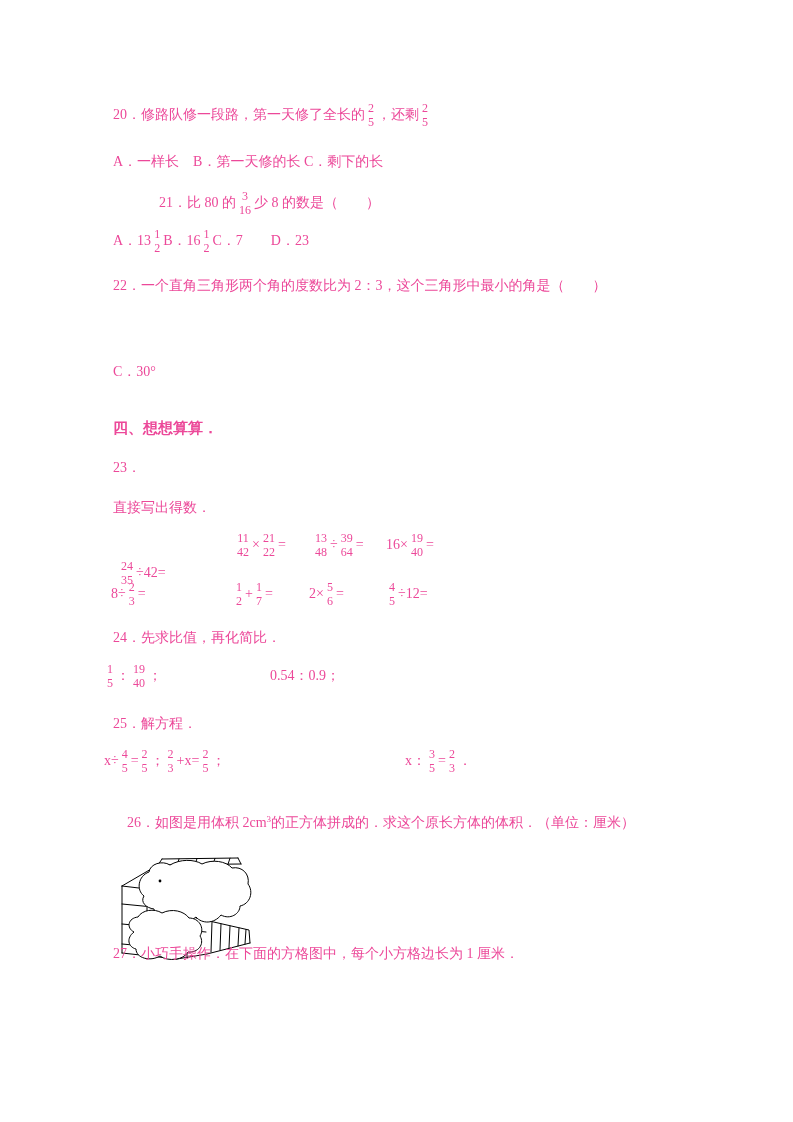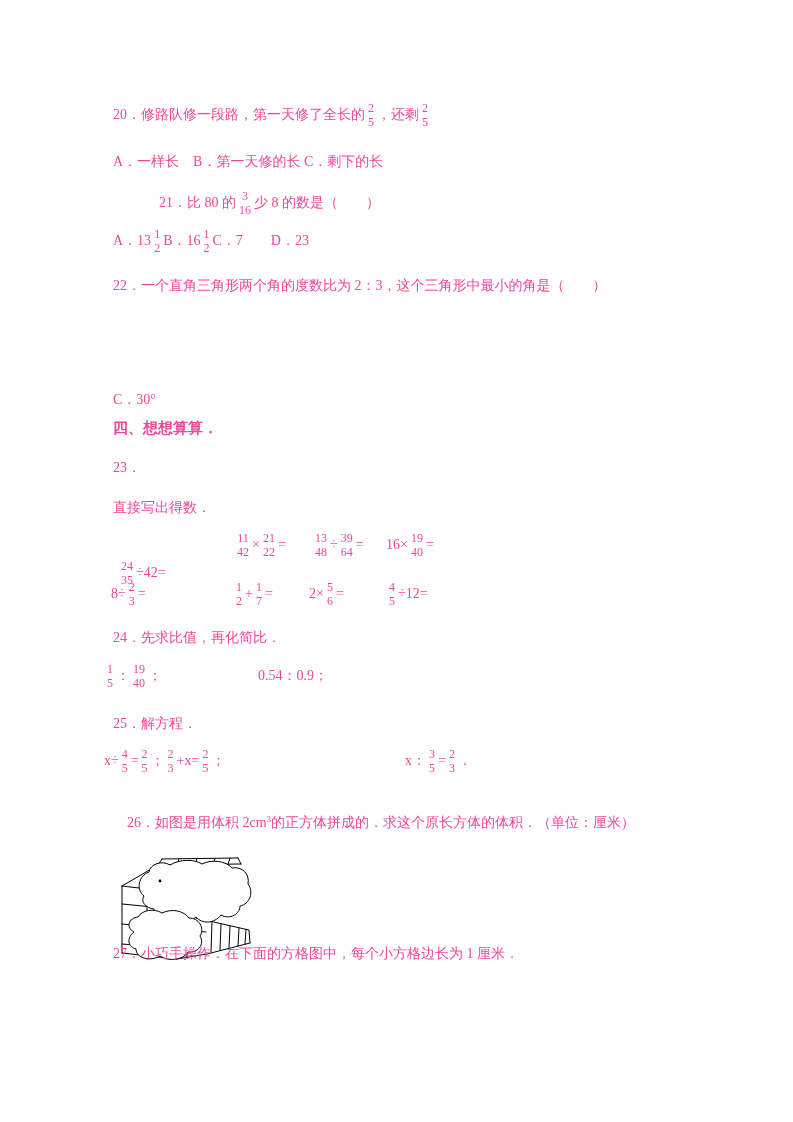--- a/index.html
+++ b/index.html
@@ -35,21 +35,21 @@
   </div>
   <div class="abs fl" style="left:113px;top:223px;height:36px;">
     <span>A．13</span>
     <span class="frac"><span>1</span><span>2</span></span>
     <span>B．16</span>
     <span class="frac"><span>1</span><span>2</span></span>
     <span>C．7　　D．23</span>
   </div>
 
   <div class="abs t" style="left:113px;top:277px;">22．一个直角三角形两个角的度数比为 2：3，这个三角形中最小的角是（　　）</div>
-  <div class="abs t" style="left:113px;top:363px;margin-top:28px;">C．30°</div>
+  <div class="abs t" style="left:113px;top:363px;">C．30°</div>
 
   <div class="abs hd" style="left:113px;top:419px;font-family:Liberation Mono, monospace;">四、想想算算．</div>
 
   <div class="abs t" style="left:113px;top:459px;">23．</div>
   <div class="abs t" style="left:113px;top:499px;">直接写出得数．</div>
 
   <div class="abs fl" style="left:118px;top:555px;height:36px;">
     <span class="frac"><span>24</span><span>35</span></span>
     <span>÷42=</span>
   </div>
@@ -92,21 +92,21 @@
     <span>÷12=</span>
   </div>
 
   <div class="abs t" style="left:113px;top:629px;">24．先求比值，再化简比．</div>
   <div class="abs fl" style="left:104px;top:656px;height:40px;">
     <span class="frac"><span>1</span><span>5</span></span>
     <span>：</span>
     <span class="frac"><span>19</span><span>40</span></span>
     <span>；</span>
   </div>
-  <div class="abs fl" style="left:258px;top:656px;height:40px;">
+  <div class="abs fl" style="left:270px;top:656px;height:40px;">
     <span>0.54：0.9；</span>
   </div>
 
   <div class="abs t" style="left:113px;top:715px;">25．解方程．</div>
   <div class="abs fl" style="left:104px;top:741px;height:40px;">
     <span>x÷</span>
     <span class="frac"><span>4</span><span>5</span></span>
     <span>=</span>
     <span class="frac"><span>2</span><span>5</span></span>
     <span>；</span>

